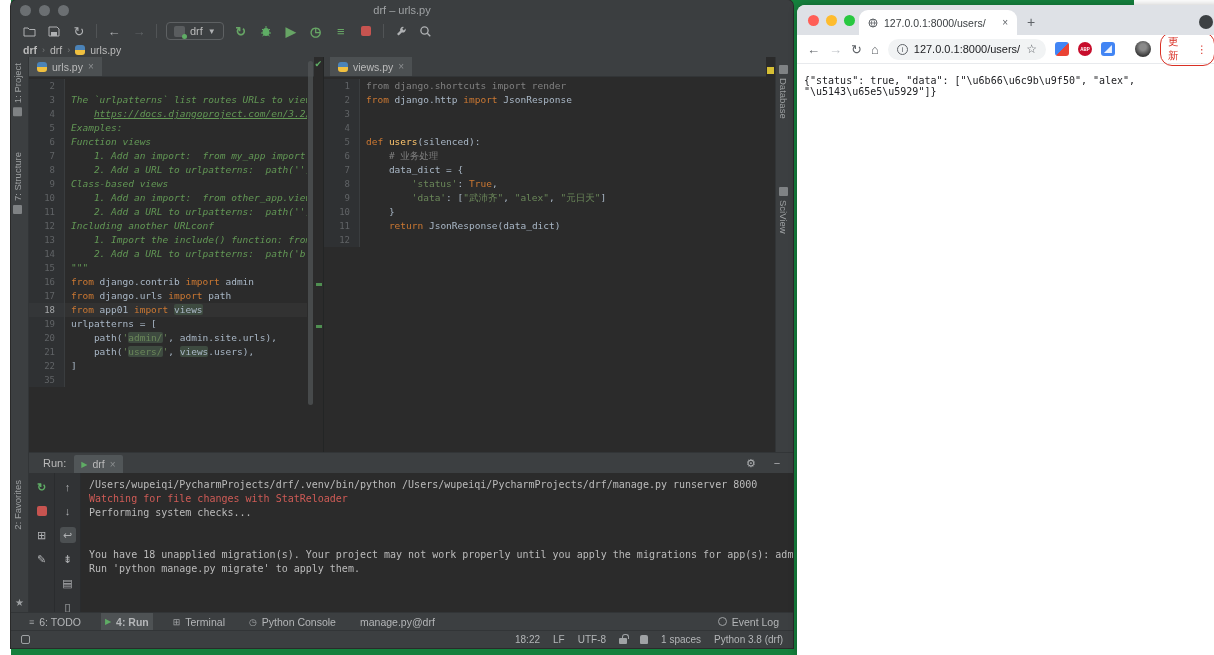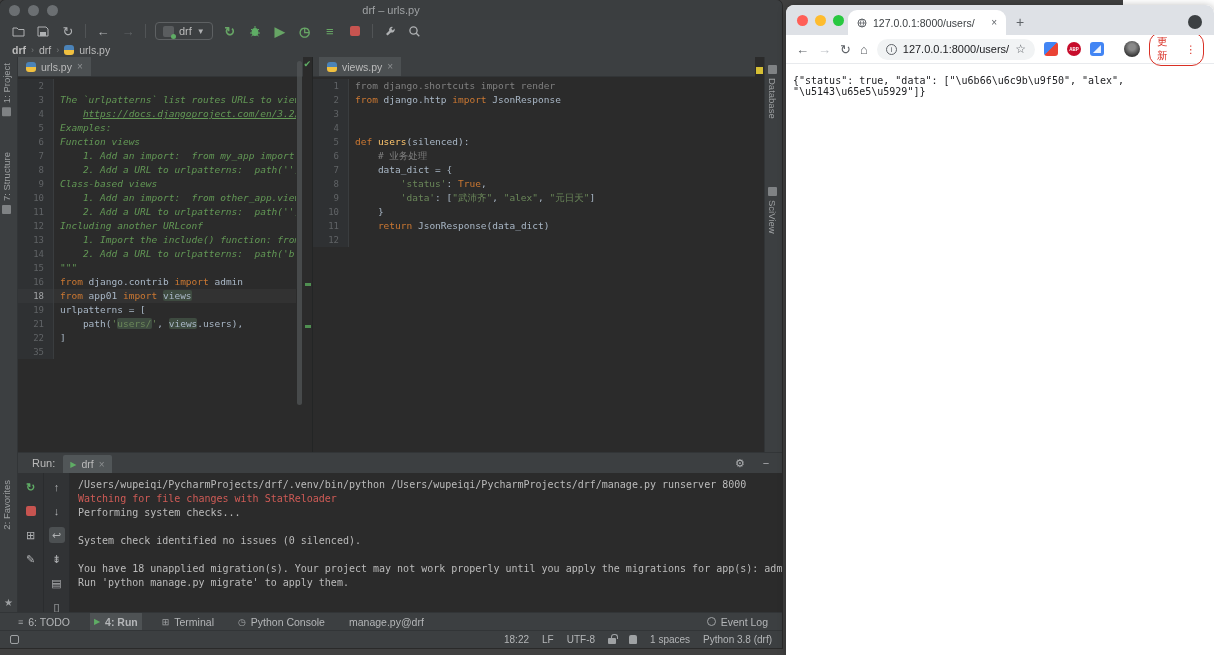--- a/index.html
+++ b/index.html
@@ -1,18 +1,18 @@
 <!DOCTYPE html>
 <html><head>
 <meta charset="utf-8">
 <style>
   * { margin:0; padding:0; box-sizing:border-box; }
   html,body { width:1214px; height:655px; background:#ffffff; overflow:hidden;
     font-family:"Liberation Sans", sans-serif; }
-  .stage { position:relative; width:1123px; height:655px; background:#404040; }
+  .stage { position:relative; width:1123px; height:655px; background:#15803d;margin-left:11px; }
 
   
   .pycharm { position:absolute; left:0; top:0; width:782px; height:648px;
     background:#3c3f41; border-radius:6px 6px 0 0; overflow:hidden;
     font-size:11px; color:#bbbbbb; box-shadow:0 0 0 1px #2a2a2a; }
   .titlebar { position:absolute; left:0; top:0; right:0; height:20px; background:#3b3e40;
     display:flex; align-items:center; }
   .tl-group { display:flex; gap:8px; margin-left:9px; }
   .tl { width:11px; height:11px; border-radius:50%; }
   .tl.gray { background:#6b6f72; }
@@ -266,22 +266,24 @@
             <div class="cl"><span class="ln">7</span><span class="ct"><span class="doc">    1. Add an import:  from my_app import views</span></span></div>
             <div class="cl"><span class="ln">8</span><span class="ct"><span class="doc">    2. Add a URL to urlpatterns:  path('', views.home, name='home')</span></span></div>
             <div class="cl"><span class="ln">9</span><span class="ct"><span class="doc">Class-based views</span></span></div>
             <div class="cl"><span class="ln">10</span><span class="ct"><span class="doc">    1. Add an import:  from other_app.views import Home</span></span></div>
             <div class="cl"><span class="ln">11</span><span class="ct"><span class="doc">    2. Add a URL to urlpatterns:  path('', Home.as_view(), name='home')</span></span></div>
             <div class="cl"><span class="ln">12</span><span class="ct"><span class="doc">Including another URLconf</span></span></div>
             <div class="cl"><span class="ln">13</span><span class="ct"><span class="doc">    1. Import the include() function: from django.urls import include, path</span></span></div>
             <div class="cl"><span class="ln">14</span><span class="ct"><span class="doc">    2. Add a URL to urlpatterns:  path('blog/', include('blog.urls'))</span></span></div>
             <div class="cl"><span class="ln">15</span><span class="ct"><span class="doc">"""</span></span></div>
             <div class="cl"><span class="ln">16</span><span class="ct"><span class="kw">from </span><span class="pln">django.contrib </span><span class="kw">import </span><span class="pln">admin</span></span></div>
+            <div class="cl"><span class="ln">17</span><span class="ct"><span class="kw">from </span><span class="pln">django.urls </span><span class="kw">import </span><span class="pln">path</span></span></div>
             <div class="cl cur"><span class="ln">18</span><span class="ct"><span class="kw">from </span><span class="pln">app01 </span><span class="kw">import </span><span class="pln hl">views</span></span></div>
             <div class="cl"><span class="ln">19</span><span class="ct"><span class="pln">urlpatterns = [</span></span></div>
+            <div class="cl"><span class="ln">20</span><span class="ct"><span class="pln">    path(</span><span class="str">'</span><span class="str hl">admin/</span><span class="str">'</span><span class="pln">, admin.site.urls),</span></span></div>
             <div class="cl"><span class="ln">21</span><span class="ct"><span class="pln">    path(</span><span class="str">'</span><span class="str hl">users/</span><span class="str">'</span><span class="pln">, </span><span class="pln hl">views</span><span class="pln">.users),</span></span></div>
             <div class="cl"><span class="ln">22</span><span class="ct"><span class="pln">]</span></span></div>
             <div class="cl"><span class="ln">35</span><span class="ct"></span></div>
           </div>
         <div class="vscroll">
             <span class="vthumb"></span>
           </div>
         <div class="estripe">
           <span class="check">✔</span>
           <span class="tick" style="top:226px;"></span>
@@ -363,21 +365,20 @@
           <span class="rt-ico sel">↩</span>
           <span class="rt-ico">⇟</span>
           <span class="rt-ico">▤</span>
           <span class="rt-ico">▯</span>
         </div>
         <div class="console">
             <div class="con-line out">/Users/wupeiqi/PycharmProjects/drf/.venv/bin/python /Users/wupeiqi/PycharmProjects/drf/manage.py runserver 8000</div>
             <div class="con-line err">Watching for file changes with StatReloader</div>
             <div class="con-line out">Performing system checks...</div>
             <div class="con-line out"> </div>
-            <div class="con-line out">System check identified no issues (0 silenced).</div>
             <div class="con-line out"> </div>
             <div class="con-line out">You have 18 unapplied migration(s). Your project may not work properly until you apply the migrations for app(s): admin, auth, contenttypes,</div>
             <div class="con-line out">Run 'python manage.py migrate' to apply them.</div>
           </div>
       </div>
     </div>
 
     <div class="bottombar">
       <span class="bbitem">
         <span class="gi">≡</span>

